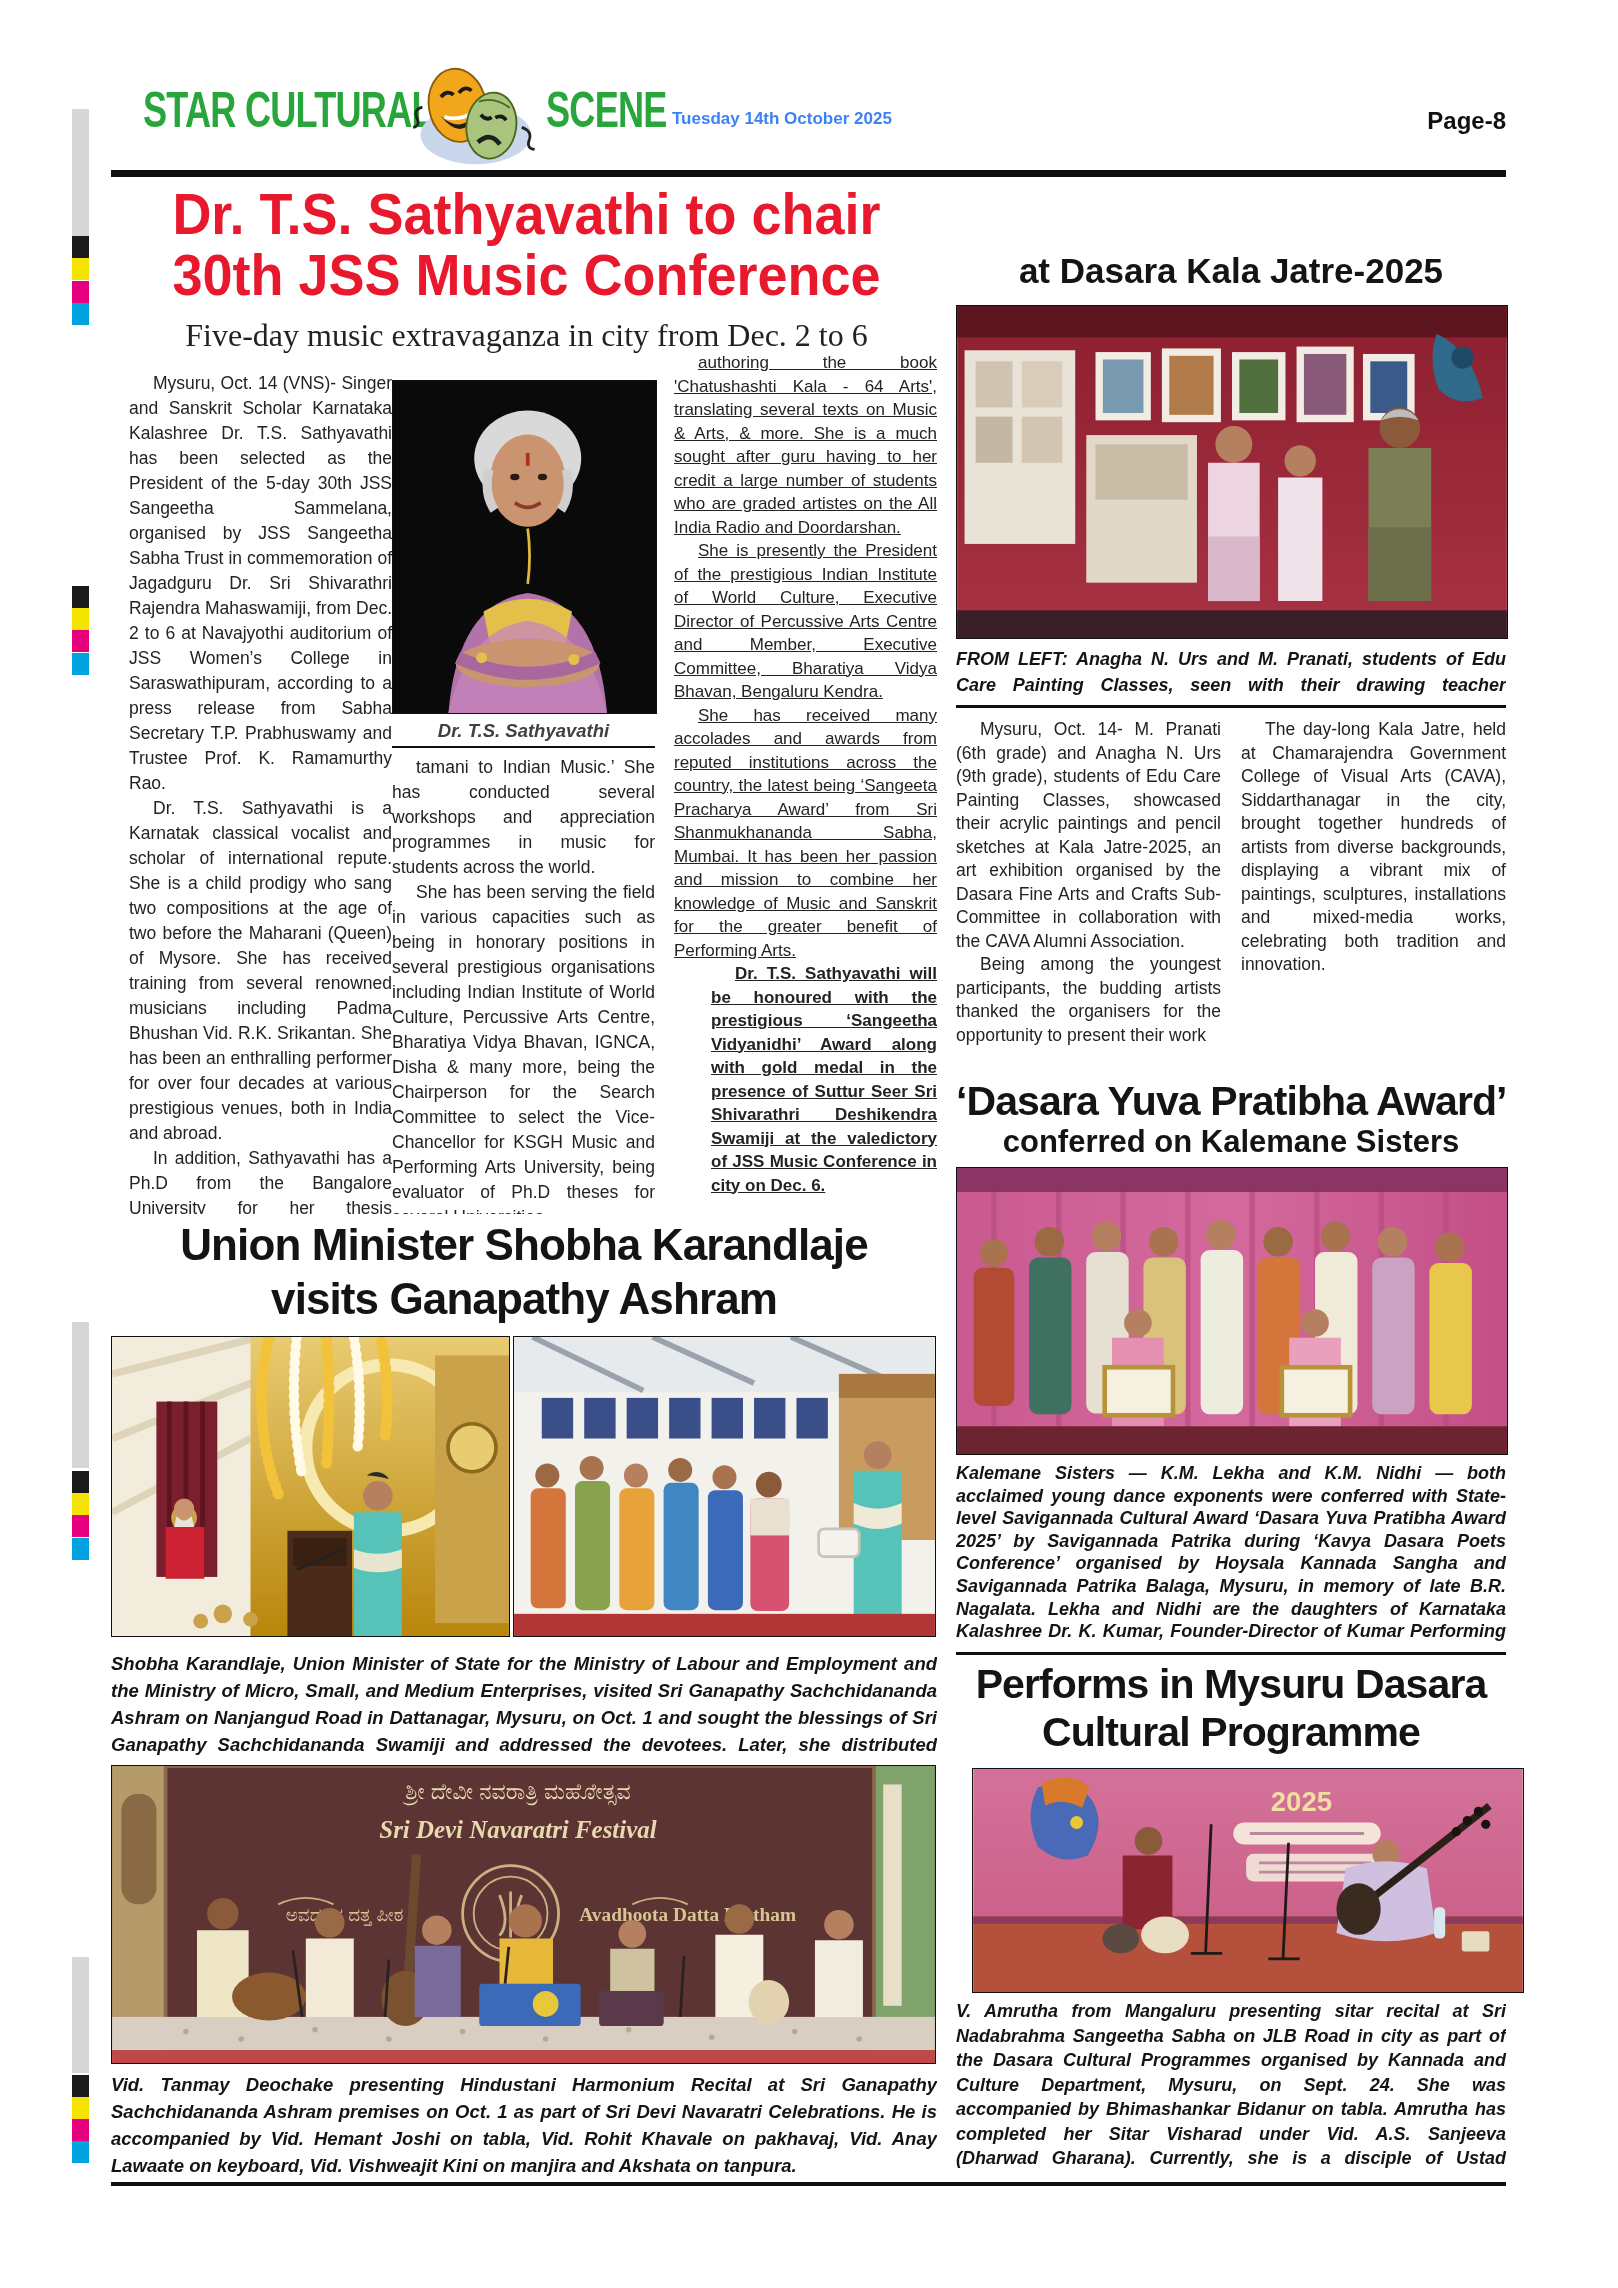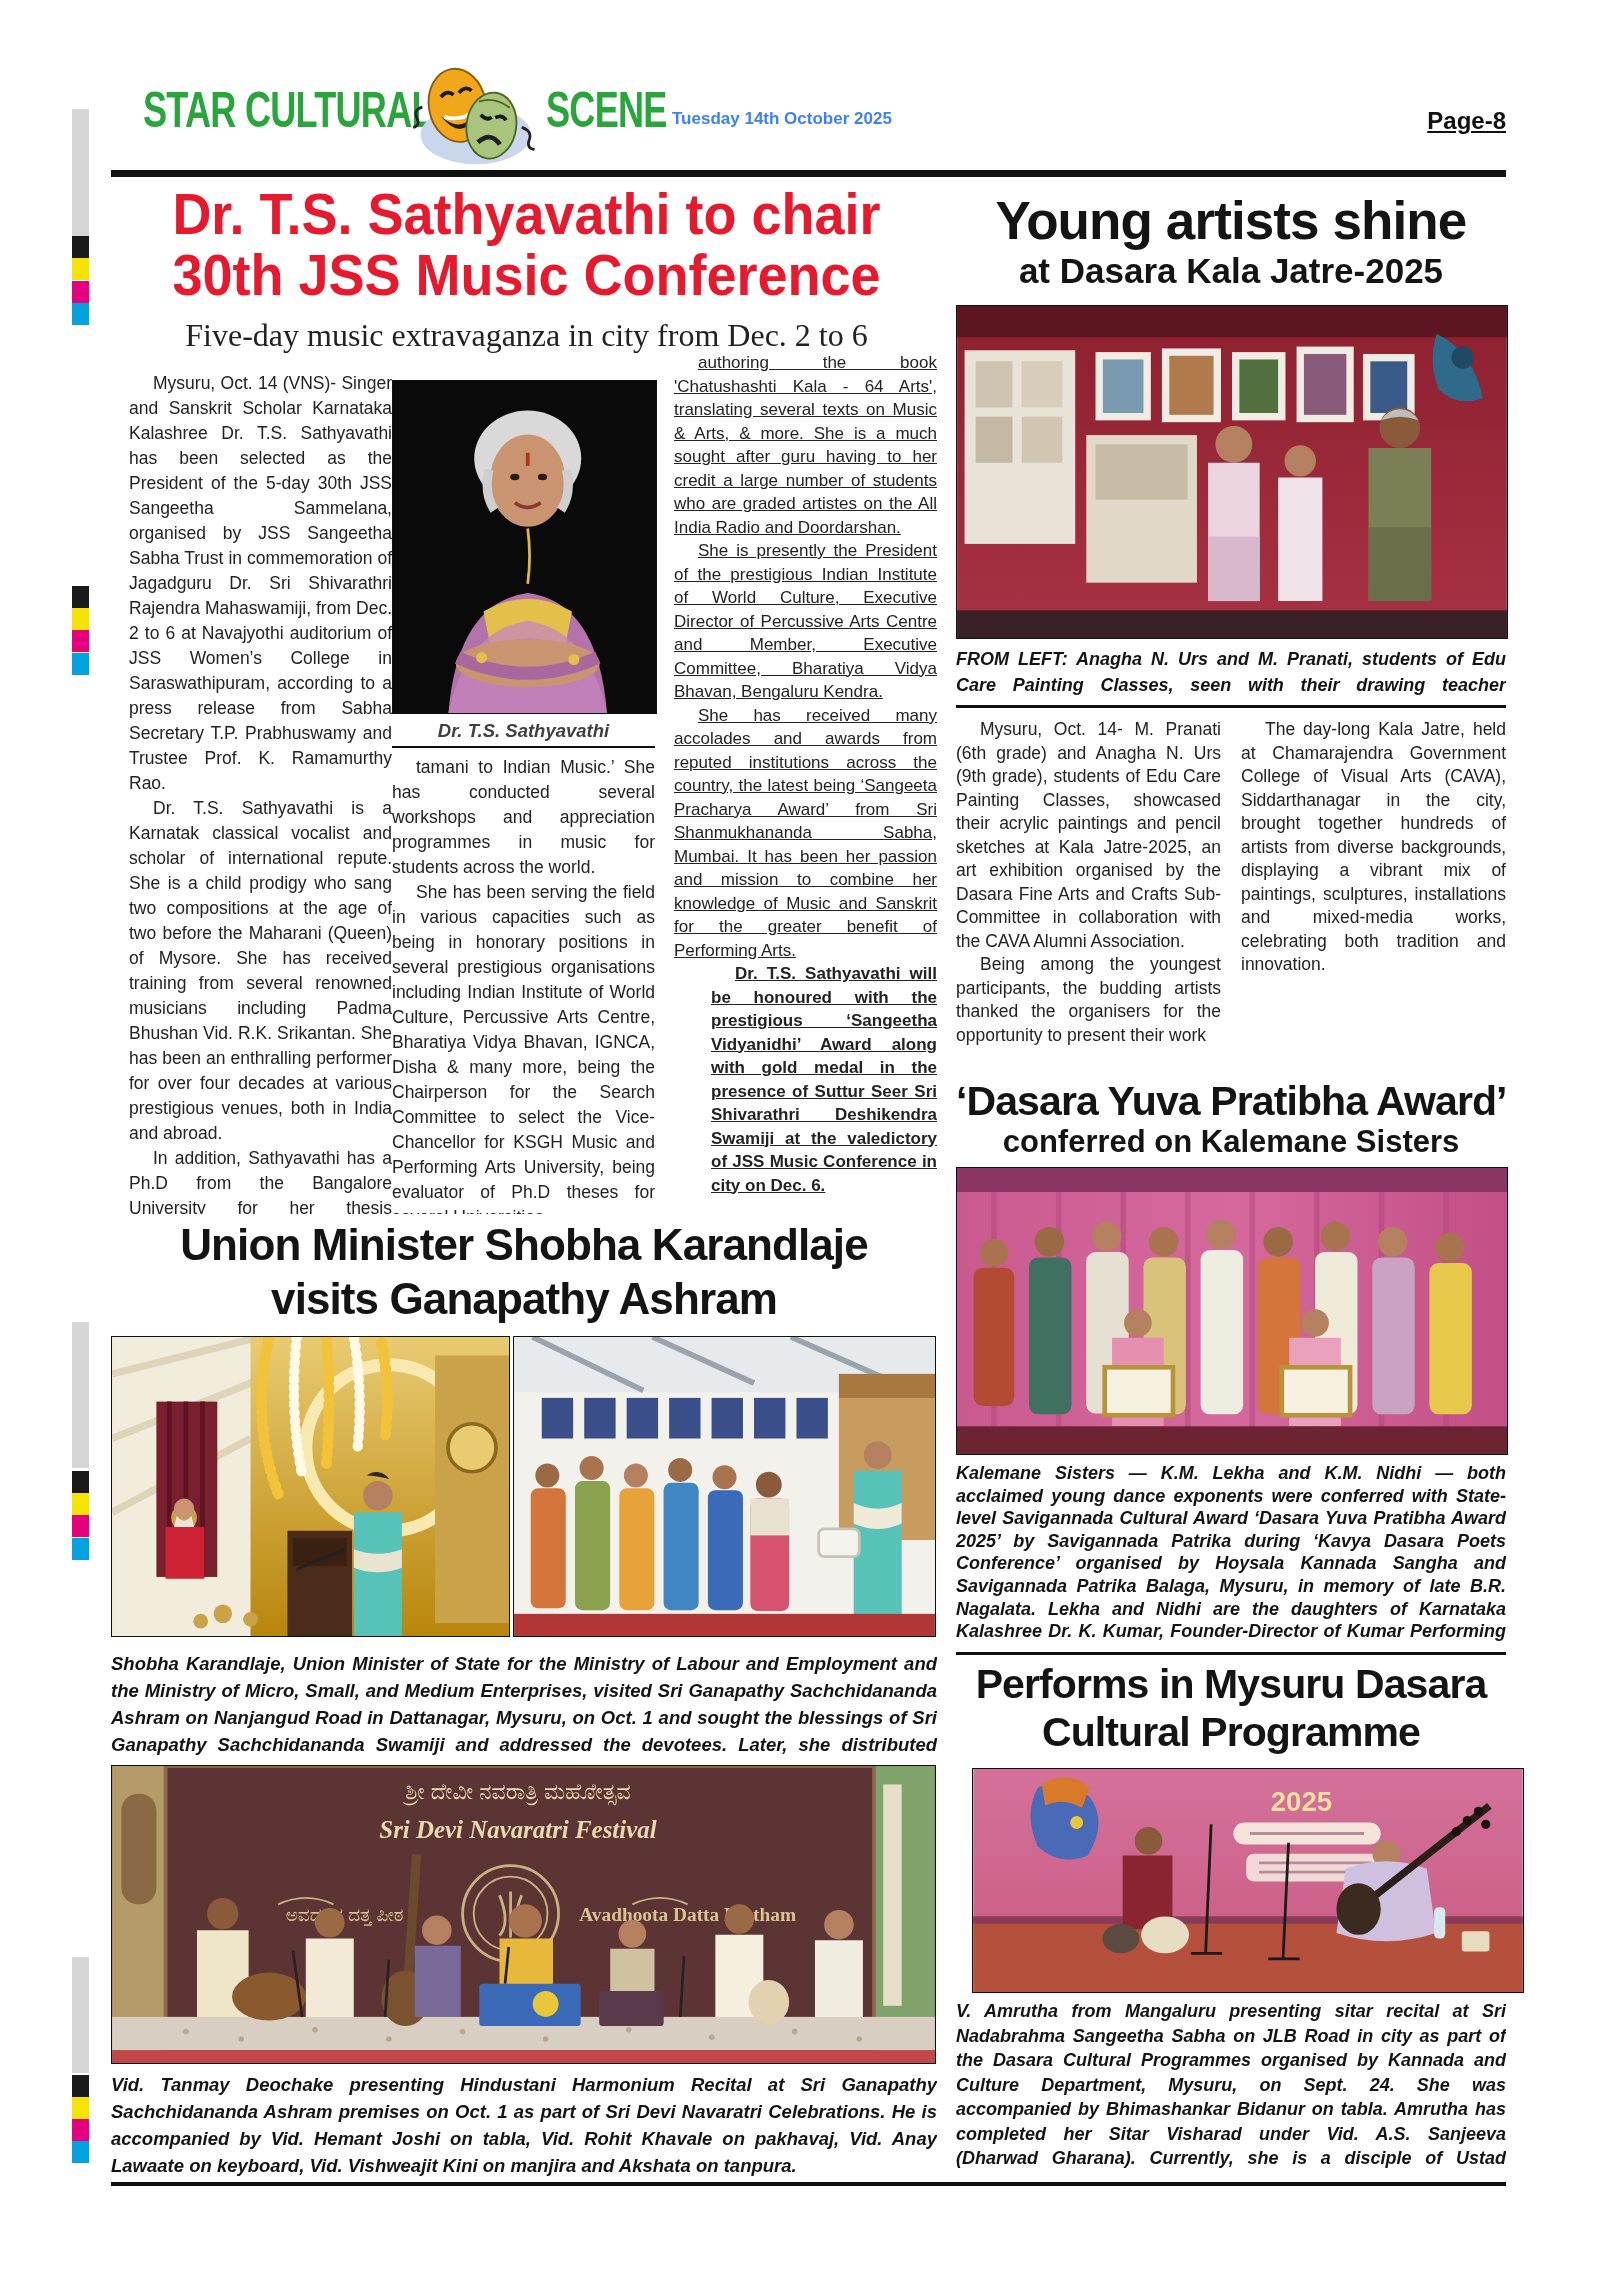--- a/index.html
+++ b/index.html
@@ -87,21 +87,21 @@
         <path d="M82 58 q7 6 12 1" stroke="#1a1a1a" stroke-width="4" fill="none"></path>
         <path d="M98 59 q7 -5 12 1" stroke="#1a1a1a" stroke-width="4" fill="none"></path>
         <path d="M83 88 q12 -14 24 -1" stroke="#1f1f1f" stroke-width="5" fill="none"></path>
         <path d="M78 44 q16 -8 34 2" stroke="#49661f" stroke-width="2" fill="none"></path>
       </g>
     </svg>
   </div>
 
   <div class="abs mast-green" style="left:546px;top:89px;">SCENE</div>
   <div class="abs mast-date" style="left:672px;top:109px;">Tuesday 14th October 2025</div>
-  <div class="abs mast-page" style="left:1412px;top:107px;width:94px;text-align:right;text-decoration:underline;">Page-8</div>
+  <div class="abs mast-page" style="left:1412px;top:107px;width:94px;text-align:right;">Page-8</div>
   <div class="rule" style="left:111px;top:170px;width:1395px;height:6.5px;"></div>
 
   <div class="abs red-h" style="left:111px;top:183px;width:831px;font-size:54px;">Dr. T.S. Sathyavathi to chair</div>
   <div class="abs red-h" style="left:111px;top:244px;width:831px;font-size:54px;">30th JSS Music Conference</div>
   <div class="abs serif-sub" style="left:111px;top:317px;width:831px;font-size:32px;">Five-day music extravaganza in city from Dec. 2 to 6</div>
 
   <div class="abs art" style="left:129px;top:371px;width:263px;height:843px;">
     <p>Mysuru, Oct. 14 (VNS)- Singer and Sanskrit Scholar Karnataka Kalashree Dr. T.S. Sathyavathi has been selected as the President of the 5-day 30th JSS Sangeetha Sammelana, organised by JSS Sangeetha Sabha Trust in commemoration of Jagadguru Dr. Sri Shivarathri Rajendra Mahaswamiji, from Dec. 2 to 6 at Navajyothi auditorium of JSS Women’s College in Saraswathipuram, according to a press release from Sabha Secretary T.P. Prabhuswamy and Trustee Prof. K. Ramamurthy Rao.</p>
     <p>Dr. T.S. Sathyavathi is a Karnatak classical vocalist and scholar of international repute. She is a child prodigy who sang two compositions at the age of two before the Maharani (Queen) of Mysore. She has received training from several renowned musicians including Padma Bhushan Vid. R.K. Srikantan. She has been an enthralling performer for over four decades at various prestigious venues, both in India and abroad.</p>
     <p>In addition, Sathyavathi has a Ph.D from the Bangalore University for her thesis ‘Contribution of Abhilashitartha Chin-</p>
@@ -135,21 +135,20 @@
     <p>She has been serving the field in various capacities such as being in honorary positions in several prestigious organisations including Indian Institute of World Culture, Percussive Arts Centre, Bharatiya Vidya Bhavan, IGNCA, Disha &amp; many more, being the Chairperson for the Search Committee to select the Vice-Chancellor for KSGH Music and Performing Arts University, being evaluator of Ph.D theses for several Universities,</p>
   </div>
 
   <div class="abs art tight" style="left:674px;top:351px;width:263px;height:844px;text-decoration:underline;">
     <p>authoring the book 'Chatushashti Kala - 64 Arts', translating several texts on Music &amp; Arts, &amp; more. She is a much sought after guru having to her credit a large number of students who are graded artistes on the All India Radio and Doordarshan.</p>
     <p>She is presently the President of the prestigious Indian Institute of World Culture, Executive Director of Percussive Arts Centre and Member, Executive Committee, Bharatiya Vidya Bhavan, Bengaluru Kendra.</p>
     <p>She has received many accolades and awards from reputed institutions across the country, the latest being ‘Sangeeta Pracharya Award’ from Sri Shanmukhananda Sabha, Mumbai. It has been her passion and mission to combine her knowledge of Music and Sanskrit for the greater benefit of Performing Arts.</p>
     <p class="boldp">Dr. T.S. Sathyavathi will be honoured with the prestigious ‘Sangeetha Vidyanidhi’ Award along with gold medal in the presence of Suttur Seer Sri Shivarathri Deshikendra Swamiji at the valedictory of JSS Music Conference in city on Dec. 6.</p>
   </div>
 
-  <div class="abs blk-h" style="left:956px;top:190px;width:550px;font-size:53px;letter-spacing:-0.9px;">Young artists shine</div>
   <div class="abs blk-h" style="left:956px;top:251px;width:550px;font-size:35px;">at Dasara Kala Jatre-2025</div>
 
   <div class="photo" style="left:956px;top:305px;width:550px;height:332px;border:0.9px solid #111;">
     <svg viewBox="0 0 596 360">
       <defs>
         <linearGradient id="redbg" x1="0" y1="0" x2="0" y2="1">
           <stop offset="0" stop-color="#8c1f2f"></stop>
             <stop offset="1" stop-color="#a83243"></stop>
         </linearGradient>
       </defs>

